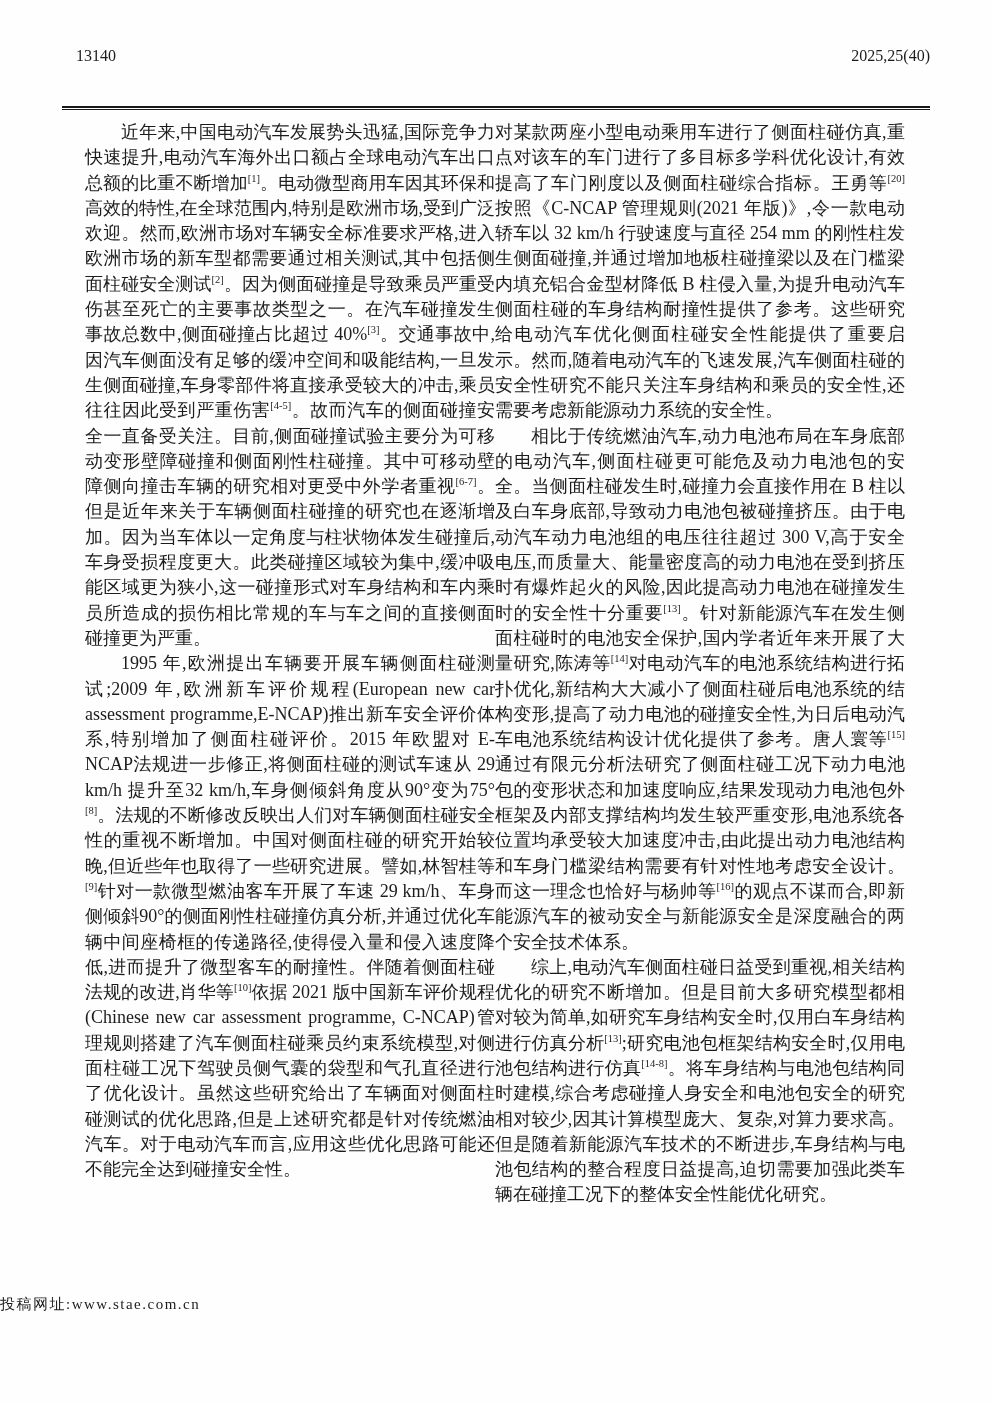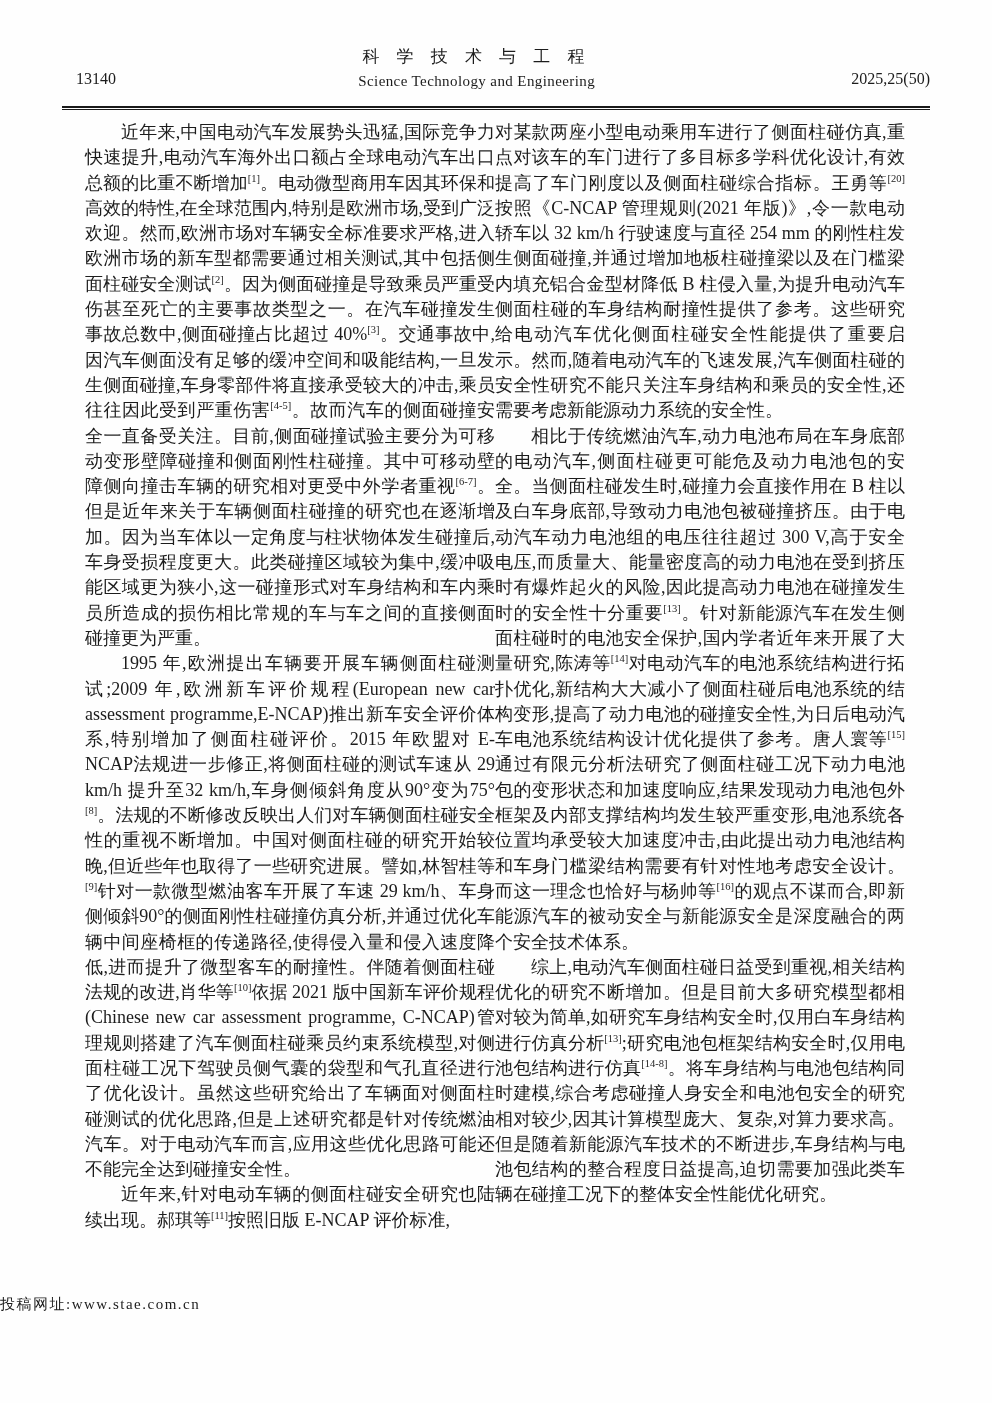--- a/index.html
+++ b/index.html
@@ -97,34 +97,29 @@
     letter-spacing: 1.5px;
   }
 </style>
 </head>
 <body>
 
 <div class="page">
 
   <div class="header">
     <div class="page-number">13140</div>
-    <div class="journal-titles">
-      <div class="journal-title-cn">科 学 技 术 与 工 程</div>
-      <div class="journal-title-en">Science Technology and Engineering</div>
-    </div>
-    <div class="issue-info">2025,25(50)</div>
+    <div class="issue-info">2025,25(40)</div>
   </div>
 
   <div class="header-rule"></div>
 
   <div class="columns">
     <div class="col">
         <p class="indent">近年来,中国电动汽车发展势头迅猛,国际竞争力快速提升,电动汽车海外出口额占全球电动汽车出口总额的比重不断增加<sup>[1]</sup>。电动微型商用车因其环保和高效的特性,在全球范围内,特别是欧洲市场,受到广泛欢迎。然而,欧洲市场对车辆安全标准要求严格,进入欧洲市场的新车型都需要通过相关测试,其中包括侧面柱碰安全测试<sup>[2]</sup>。因为侧面碰撞是导致乘员严重受伤甚至死亡的主要事故类型之一。在汽车碰撞发生事故总数中,侧面碰撞占比超过 40%<sup>[3]</sup>。交通事故中,因汽车侧面没有足够的缓冲空间和吸能结构,一旦发生侧面碰撞,车身零部件将直接承受较大的冲击,乘员往往因此受到严重伤害<sup>[4-5]</sup>。故而汽车的侧面碰撞安全一直备受关注。目前,侧面碰撞试验主要分为可移动变形壁障碰撞和侧面刚性柱碰撞。其中可移动壁障侧向撞击车辆的研究相对更受中外学者重视<sup>[6-7]</sup>。但是近年来关于车辆侧面柱碰撞的研究也在逐渐增加。因为当车体以一定角度与柱状物体发生碰撞后,车身受损程度更大。此类碰撞区域较为集中,缓冲吸能区域更为狭小,这一碰撞形式对车身结构和车内乘员所造成的损伤相比常规的车与车之间的直接侧面碰撞更为严重。</p>
         <p class="indent">1995 年,欧洲提出车辆要开展车辆侧面柱碰测试;2009 年,欧洲新车评价规程(European new car assessment programme,E-NCAP)推出新车安全评价体系,特别增加了侧面柱碰评价。2015 年欧盟对 E-NCAP法规进一步修正,将侧面柱碰的测试车速从 29 km/h 提升至32 km/h,车身侧倾斜角度从90°变为75°<sup>[8]</sup>。法规的不断修改反映出人们对车辆侧面柱碰安全性的重视不断增加。中国对侧面柱碰的研究开始较晚,但近些年也取得了一些研究进展。譬如,林智桂等<sup>[9]</sup>针对一款微型燃油客车开展了车速 29 km/h、车身侧倾斜90°的侧面刚性柱碰撞仿真分析,并通过优化车辆中间座椅框的传递路径,使得侵入量和侵入速度降低,进而提升了微型客车的耐撞性。伴随着侧面柱碰法规的改进,肖华等<sup>[10]</sup>依据 2021 版中国新车评价规程(Chinese new car assessment programme, C-NCAP)管理规则搭建了汽车侧面柱碰乘员约束系统模型,对侧面柱碰工况下驾驶员侧气囊的袋型和气孔直径进行了优化设计。虽然这些研究给出了车辆面对侧面柱碰测试的优化思路,但是上述研究都是针对传统燃油汽车。对于电动汽车而言,应用这些优化思路可能还不能完全达到碰撞安全性。</p>
-        <p class="indent">近年来,针对电动车辆的侧面柱碰安全研究也陆续出现。郝琪等<sup>[11]</sup>按照旧版 E-NCAP 评价标准,</p>
       </div>
     <div class="col">
         <p class="">对某款两座小型电动乘用车进行了侧面柱碰仿真,重点对该车的车门进行了多目标多学科优化设计,有效提高了车门刚度以及侧面柱碰综合指标。王勇等<sup>[20]</sup>按照《C-NCAP 管理规则(2021 年版)》,令一款电动轿车以 32 km/h 行驶速度与直径 254 mm 的刚性柱发生侧面碰撞,并通过增加地板柱碰撞梁以及在门槛梁内填充铝合金型材降低 B 柱侵入量,为提升电动汽车侧面柱碰的车身结构耐撞性提供了参考。这些研究给电动汽车优化侧面柱碰安全性能提供了重要启示。然而,随着电动汽车的飞速发展,汽车侧面柱碰的安全性研究不能只关注车身结构和乘员的安全性,还需要考虑新能源动力系统的安全性。</p>
         <p class="indent">相比于传统燃油汽车,动力电池布局在车身底部的电动汽车,侧面柱碰更可能危及动力电池包的安全。当侧面柱碰发生时,碰撞力会直接作用在 B 柱以及白车身底部,导致动力电池包被碰撞挤压。由于电动汽车动力电池组的电压往往超过 300 V,高于安全电压,而质量大、能量密度高的动力电池在受到挤压时有爆炸起火的风险,因此提高动力电池在碰撞发生时的安全性十分重要<sup>[13]</sup>。针对新能源汽车在发生侧面柱碰时的电池安全保护,国内学者近年来开展了大量研究,陈涛等<sup>[14]</sup>对电动汽车的电池系统结构进行拓扑优化,新结构大大减小了侧面柱碰后电池系统的结构变形,提高了动力电池的碰撞安全性,为日后电动汽车电池系统结构设计优化提供了参考。唐人寰等<sup>[15]</sup>通过有限元分析法研究了侧面柱碰工况下动力电池包的变形状态和加速度响应,结果发现动力电池包外框架及内部支撑结构均发生较严重变形,电池系统各位置均承受较大加速度冲击,由此提出动力电池结构和车身门槛梁结构需要有针对性地考虑安全设计。而这一理念也恰好与杨帅等<sup>[16]</sup>的观点不谋而合,即新能源汽车的被动安全与新能源安全是深度融合的两个安全技术体系。</p>
         <p class="indent">综上,电动汽车侧面柱碰日益受到重视,相关结构优化的研究不断增加。但是目前大多研究模型都相对较为简单,如研究车身结构安全时,仅用白车身结构进行仿真分析<sup>[13]</sup>;研究电池包框架结构安全时,仅用电池包结构进行仿真<sup>[14-8]</sup>。将车身结构与电池包结构同时建模,综合考虑碰撞人身安全和电池包安全的研究相对较少,因其计算模型庞大、复杂,对算力要求高。但是随着新能源汽车技术的不断进步,车身结构与电池包结构的整合程度日益提高,迫切需要加强此类车辆在碰撞工况下的整体安全性能优化研究。</p>
       </div>
   </div>
 
   <div class="footer">投稿网址:www.stae.com.cn</div>
 

